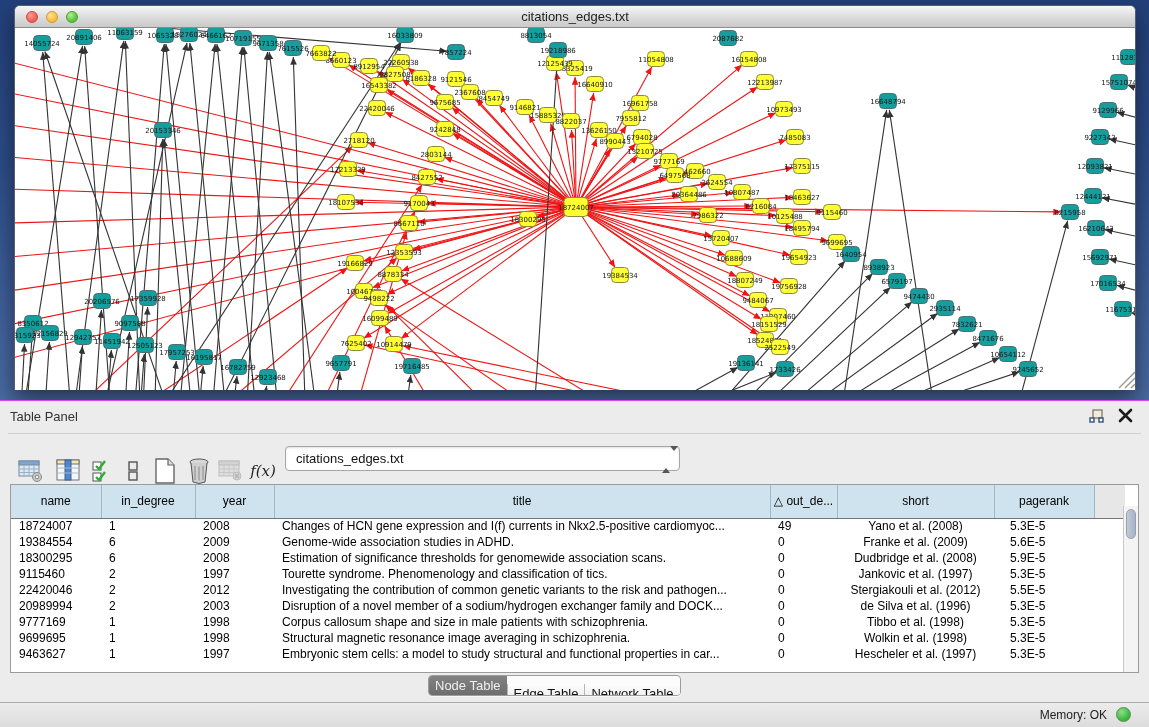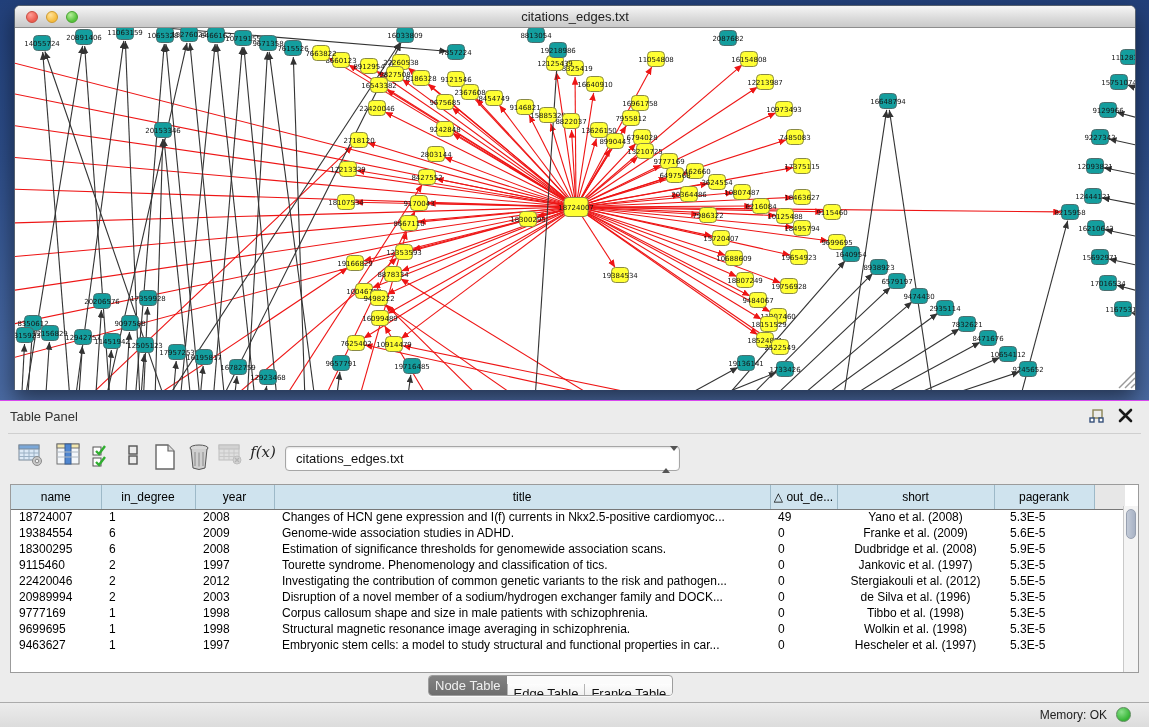--- a/index.html
+++ b/index.html
@@ -24,36 +24,36 @@
 
   
   #table-panel{position:absolute;left:0;top:400px;width:1149px;height:302px;
     background:#ececec;border-top:1px solid #d946ef;}
   #tp-title{position:absolute;left:10px;top:8px;font-size:13px;color:#333;}
   #tp-float{position:absolute;right:44px;top:8px;width:16px;height:15px;cursor:pointer;}
   #tp-close{position:absolute;right:16px;top:7px;width:15px;height:15px;cursor:pointer;}
   #tp-inner-top{position:absolute;left:8px;top:32px;right:8px;height:1px;background:#cfcfcf;}
 
   #toolbar{position:absolute;left:0;top:40px;width:1149px;height:40px;}
-  .tbtn{position:absolute;top:2px;width:30px;height:32px;display:flex;align-items:flex-start;justify-content:center;}
+  .tbtn{position:absolute;top:14px;width:30px;height:32px;display:flex;align-items:center;justify-content:center;}
   #fx-label{font-family:"DejaVu Serif",serif;font-style:italic;font-size:15px;color:#222;}
   #combo{position:absolute;left:285px;top:5px;width:395px;height:25px;background:#fff;
     border:1px solid #a6a6a6;border-radius:4px;box-shadow:inset 0 1px 2px rgba(0,0,0,.12);}
   #combo-text{position:absolute;left:10px;top:4px;font-size:13px;color:#111;}
   #combo-arrows{position:absolute;right:7px;top:4px;width:10px;height:16px;}
   .arr-up{width:0;height:0;border-left:4px solid transparent;border-right:4px solid transparent;
     border-bottom:5px solid #555;margin-bottom:3px;}
   .arr-dn{width:0;height:0;border-left:4px solid transparent;border-right:4px solid transparent;
     border-top:5px solid #555;}
 
   #table-wrap{position:absolute;left:10px;top:83px;width:1129px;height:189px;background:#fff;
     border:1px solid #9b9b9b;overflow:hidden;}
   table{border-collapse:collapse;table-layout:fixed;width:1114px;font-size:12px;color:#000;}
   th{background:#cfe3ee;border-right:1px solid #9db9c8;border-bottom:1px solid #777;
-    font-weight:normal;font-size:12px;height:24px;text-align:center;padding:0;overflow:hidden;white-space:nowrap;}
+    font-weight:normal;font-size:12px;height:33px;text-align:center;padding:0;overflow:hidden;white-space:nowrap;}
   th.h7{background:#e7e7e7;border-right:none;}
   td{height:16px;padding:0 0 0 8px;white-space:nowrap;overflow:hidden;text-overflow:ellipsis;}
   .h0,.c0{width:90px}.h1,.c1{width:94px}.h2,.c2{width:79px}.h3,.c3{width:496px}
   .h4,.c4{width:67px}.h5,.c5{width:157px;text-align:center;padding-left:0}
   .h6,.c6{width:100px;padding-left:16px}.h7,.c7{width:31px}
   #vscroll{position:absolute;right:0;top:21px;bottom:0;width:15px;background:#f4f4f4;border-left:1px solid #c9c9c9;}
   #vthumb{position:absolute;left:2px;top:3px;width:10px;height:30px;border-radius:5px;
     background:linear-gradient(90deg,#c3cbd8,#a8b2c4);border:1px solid #97a0b0;}
 
   #tabs{position:absolute;left:428px;top:274px;height:21px;display:flex;
@@ -947,20 +947,20 @@
         </tbody>
     </table>
     <div id="vscroll">
       <div id="vthumb"></div>
     </div>
   </div>
 
   <div id="tabs">
     <div class="tab sel">Node Table</div>
     <div class="tab">Edge Table</div>
-    <div class="tab">Franke Table</div>
+    <div class="tab">Network Table</div>
   </div>
 </div>
 
 <div id="statusbar">
   <span id="mem-label">Memory: OK</span>
   <span id="mem-dot"></span>
 </div>
 
 </body></html>

